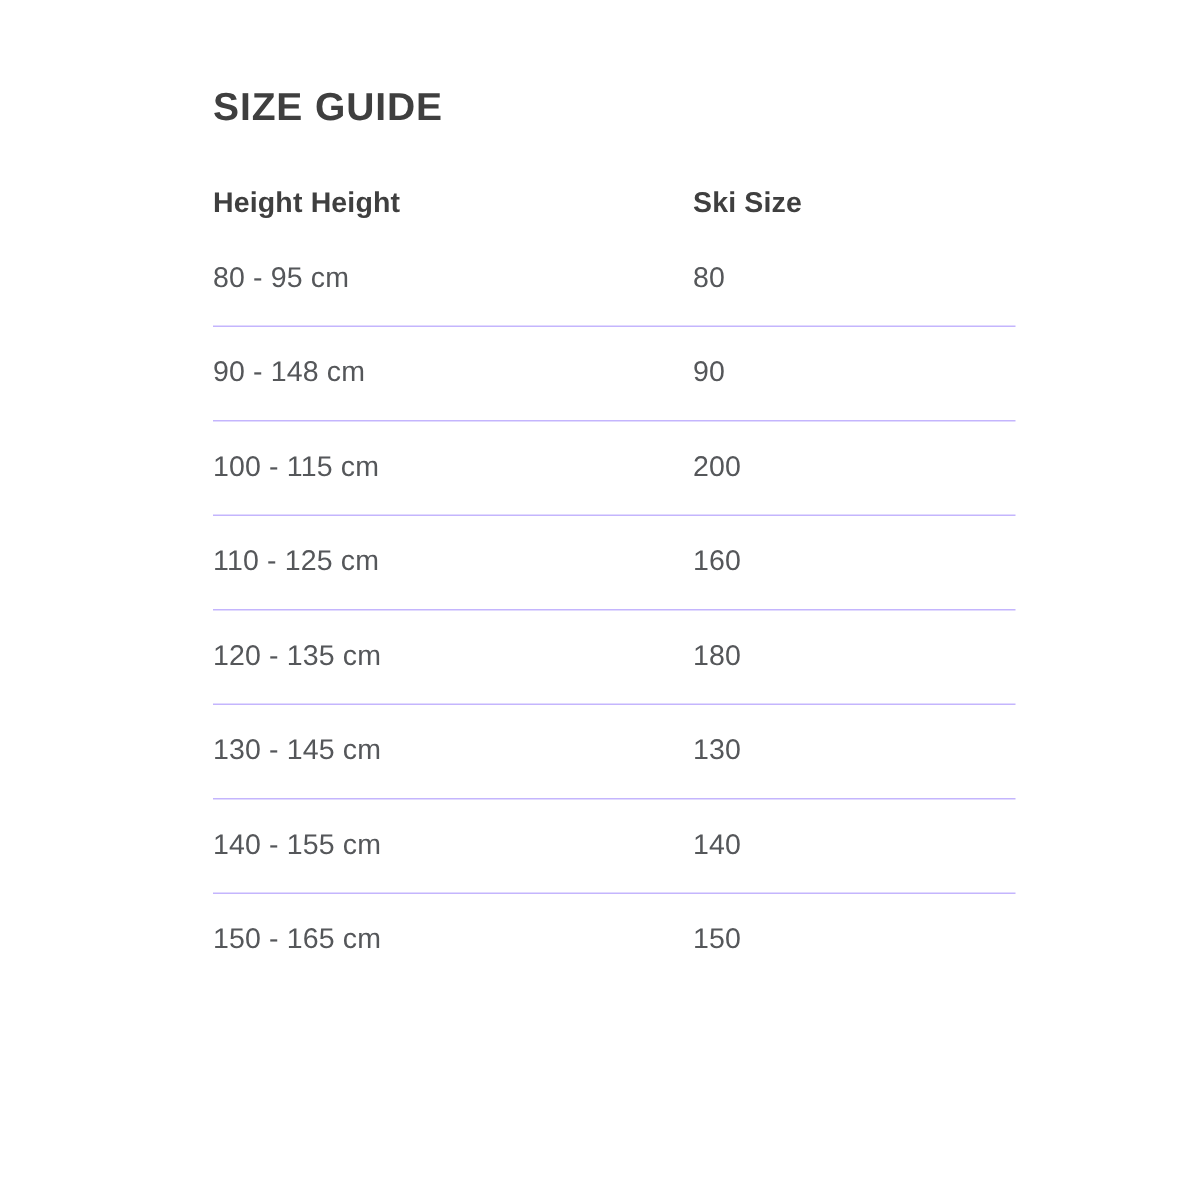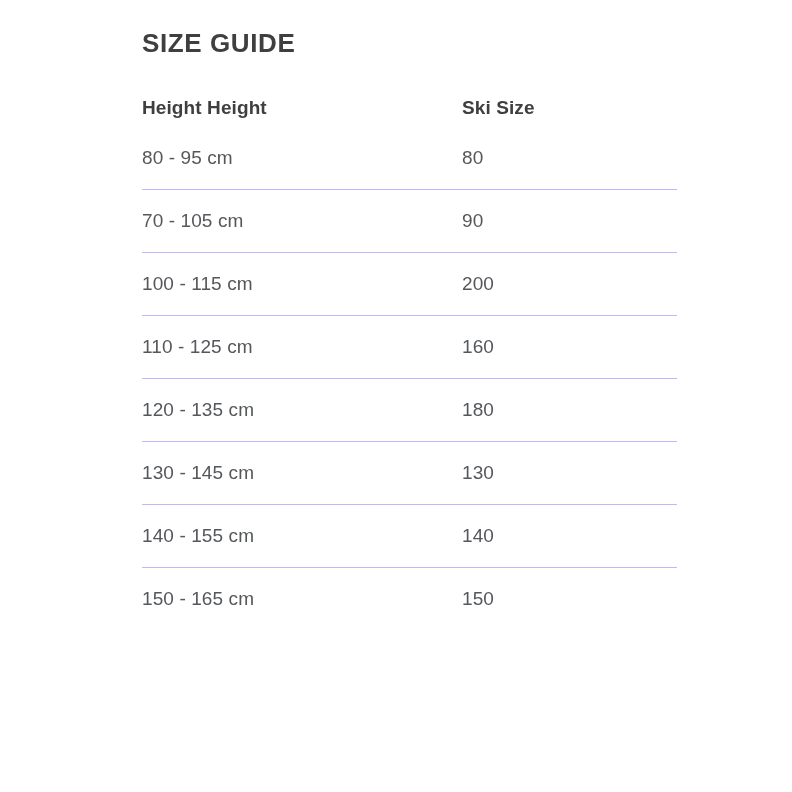--- a/index.html
+++ b/index.html
@@ -20,21 +20,21 @@
     height: 792px;
     box-sizing: border-box;
     padding: 0 115px 0 142px;
   }
   .title {
     font-size: 26px;
     font-weight: bold;
     letter-spacing: 0.6px;
     color: #3f3f3f;
     margin: 0;
-    padding-top: 28px;
+    padding-top: 56px;
     padding-bottom: 0;
     line-height: 1.2;
   }
   table.size-table {
     width: 535px;
     border-collapse: collapse;
     margin-top: 38px;
     table-layout: fixed;
   }
   table.size-table col.col-height { width: 320px; }
@@ -80,21 +80,21 @@
         <th>Height Height</th>
         <th>Ski Size</th>
       </tr>
     </thead>
     <tbody>
       <tr>
         <td>80 - 95 cm</td>
         <td>80</td>
       </tr>
       <tr>
-        <td>70 - 105 cm</td>
+        <td>90 - 148 cm</td>
         <td>90</td>
       </tr>
       <tr>
         <td>100 - 115 cm</td>
         <td>200</td>
       </tr>
       <tr>
         <td>110 - 125 cm</td>
         <td>160</td>
       </tr>

